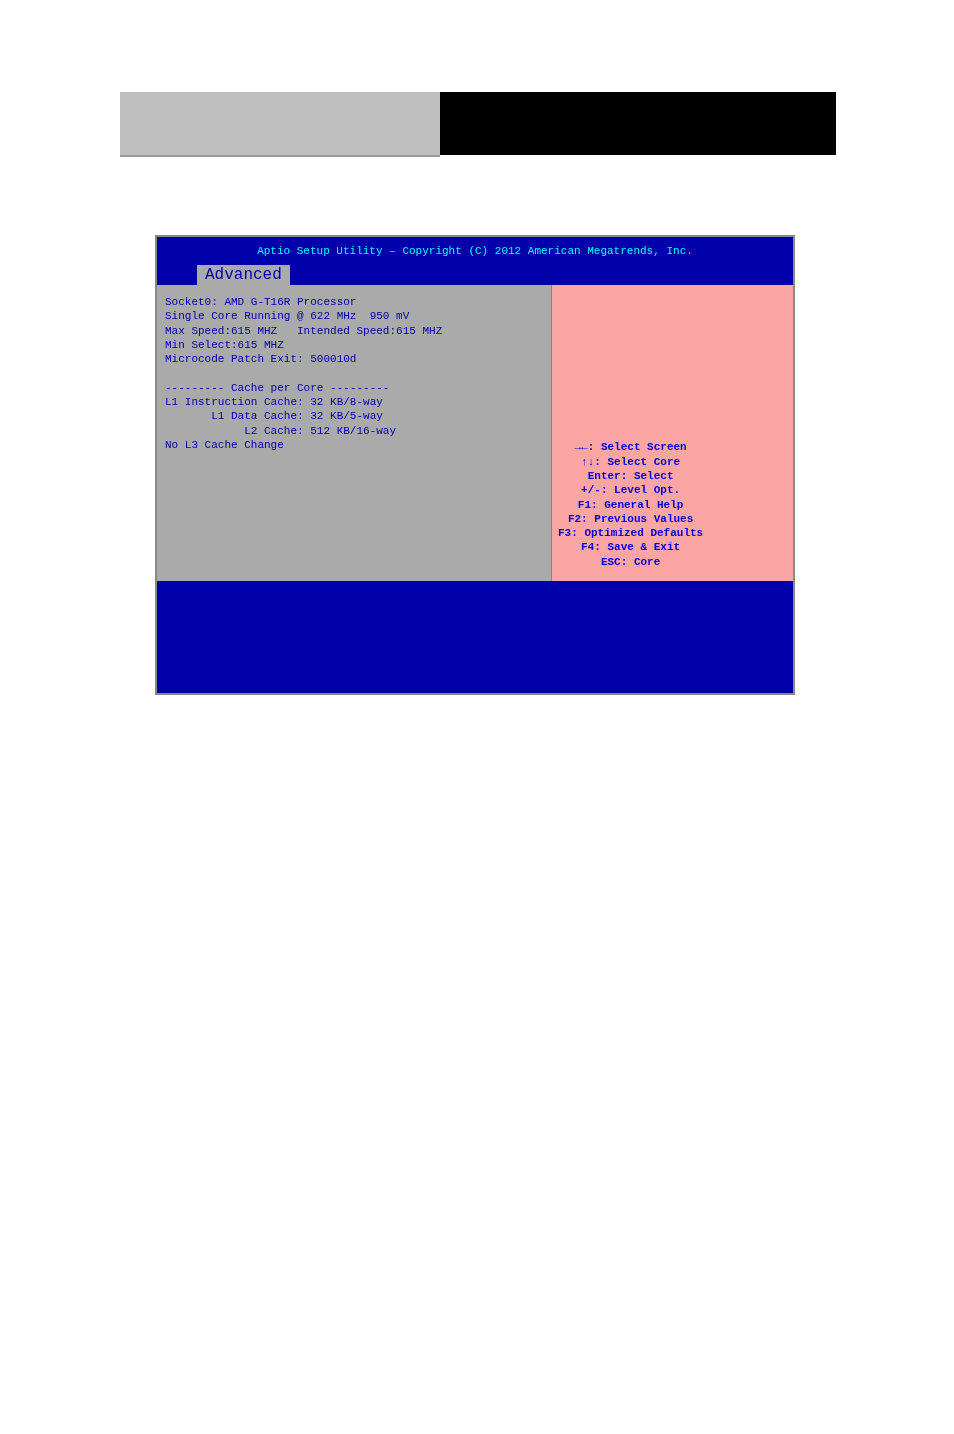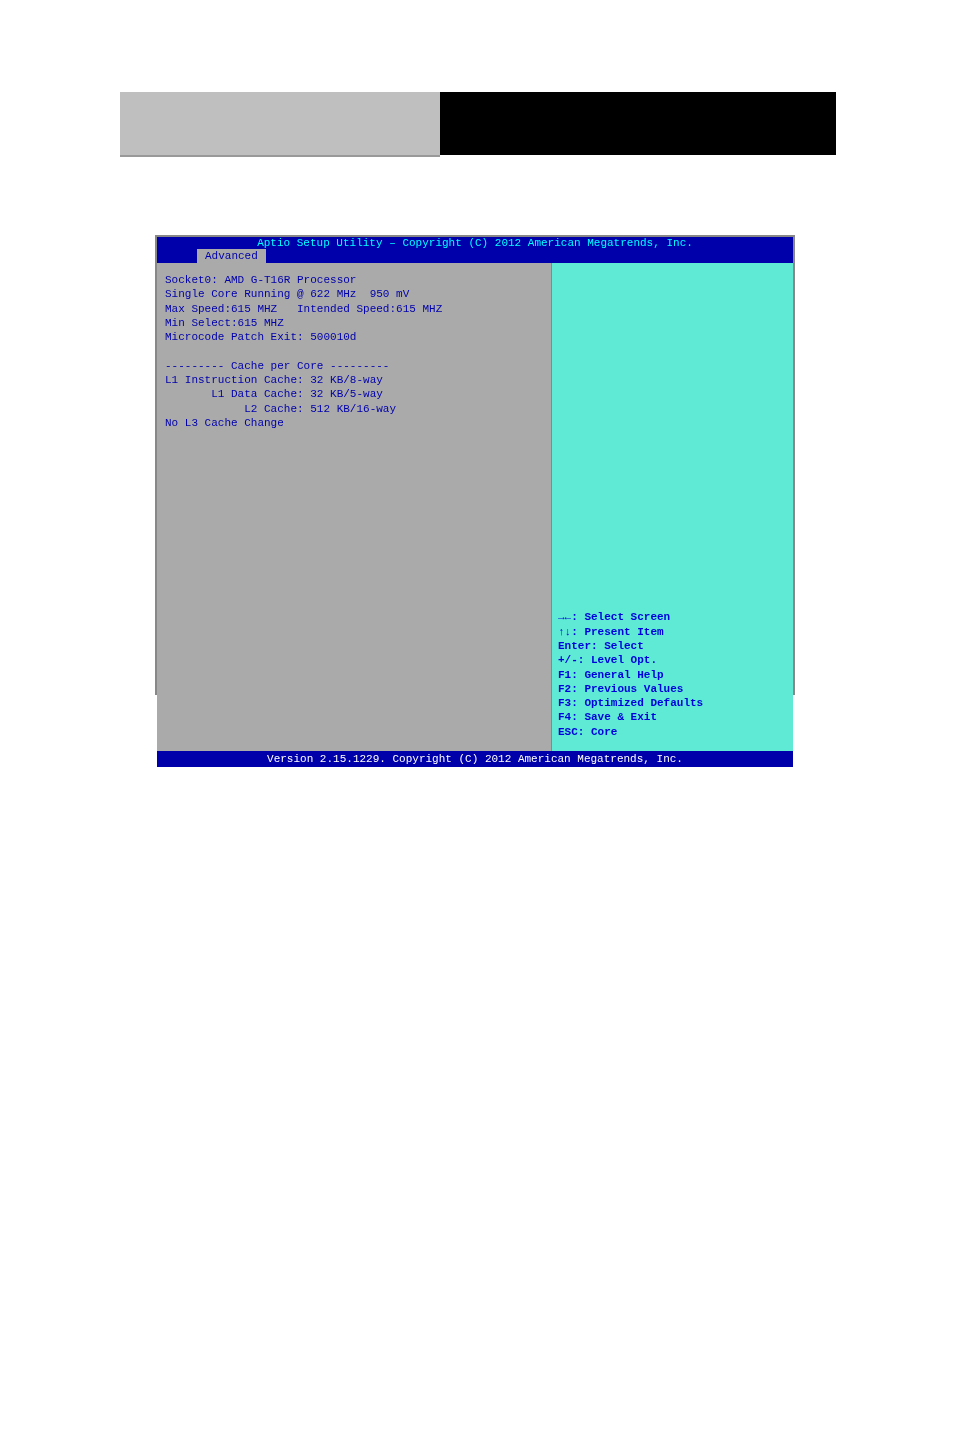--- a/index.html
+++ b/index.html
@@ -38,51 +38,52 @@
       height: 460px;
       background: #0000aa;
       font-family: 'Courier New', monospace;
       font-size: 11px;
       border: 2px solid #888;
     }
     .bios-title {
       background: #0000aa;
       color: #00ffff;
       text-align: center;
-      padding: 0 0;
+      padding: 8px 0;
       font-size: 11px;
     }
     .bios-tabs {
       background: #0000aa;
       padding: 0 40px;
     }
     .bios-tab {
       display: inline-block;
       background: #aaaaaa;
       color: #0000aa;
       padding: 1px 8px;
-      font-size: 11px;
+      font-size: 16px;
     }
     .bios-body {
       display: flex;
-      height: 488px;
+      height: 296px;
     }
     .bios-left {
       width: 395px;
       background: #aaaaaa;
       color: #0000aa;
       padding: 10px 8px;
       border-right: 1px solid #888;
       font-size: 11px;
       line-height: 1.3;
     }
     .bios-right {
       flex: 1;
-      background: #5eead4;
+      background: #fca5a5;
       position: relative;
+      text-align: center;
     }
     .bios-help {
       position: absolute;
       bottom: 12px;
       left: 6px;
       color: #0000dd;
       font-size: 11px;
       line-height: 1.3;
       font-weight: bold;
     }
@@ -120,25 +121,24 @@
       <br>
       <div class="info-line">--------- Cache per Core ---------</div>
       <div class="info-line">L1 Instruction Cache: 32 KB/8-way</div>
       <div class="info-line">       L1 Data Cache: 32 KB/5-way</div>
       <div class="info-line">            L2 Cache: 512 KB/16-way</div>
       <div class="info-line">No L3 Cache Change</div>
     </div>
     <div class="bios-right">
       <div class="bios-help">
         <div>→←: Select Screen</div>
-        <div>↑↓: Present Item</div>
+        <div>↑↓: Select Core</div>
         <div>Enter: Select</div>
         <div>+/-: Level Opt.</div>
         <div>F1: General Help</div>
         <div>F2: Previous Values</div>
         <div>F3: Optimized Defaults</div>
         <div>F4: Save &amp; Exit</div>
         <div>ESC: Core</div>
       </div>
     </div>
   </div>
-  <div class="bios-footer">Version 2.15.1229. Copyright (C) 2012 American Megatrends, Inc.</div>
 </div>
 
 </body></html>

